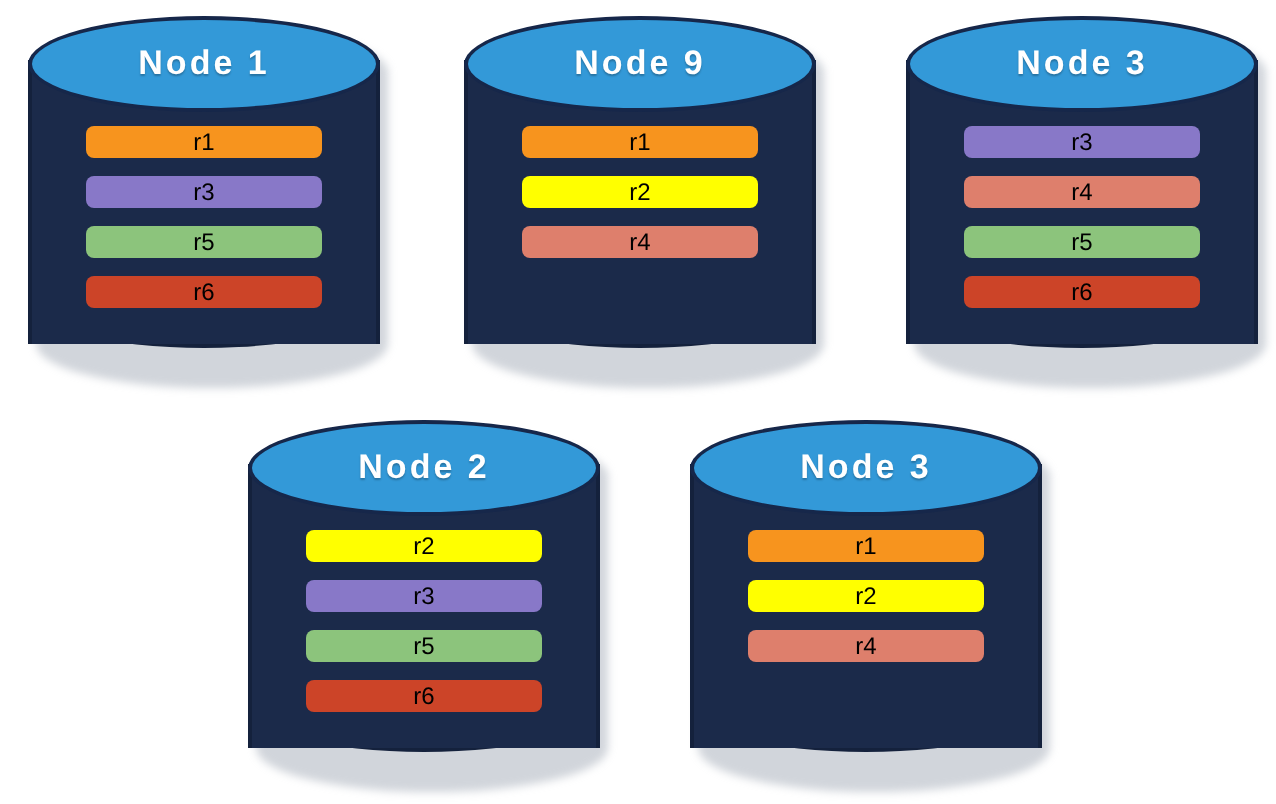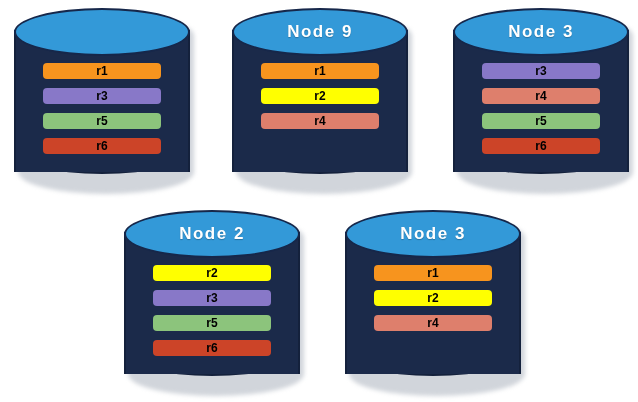--- a/index.html
+++ b/index.html
@@ -91,35 +91,36 @@
     z-index: 6;
   }
   .record-bar {
     height: 16px;
     margin-bottom: 9px;
     border-radius: 4px;
     display: flex;
     align-items: center;
     justify-content: center;
     font-size: 12px;
-    font-weight: bold;
+    font-weight: normal;
     color: #000000;
     line-height: 1;
   }
   .record-bar:last-child { margin-bottom: 0; }
 </style>
 </head>
 <body>
 
 <div id="diagram">
     <div class="node" style="left: 14px; top: 8px;">
       <div class="cyl-shadow"></div>
       <div class="cyl-bottom"></div>
       <div class="cyl-body"></div>
       <div class="cyl-top"></div>
+      <div class="node-label">Node  1</div>
       <div class="records">
         <div class="record-bar" style="background: rgb(247, 148, 30);">r1</div>
         <div class="record-bar" style="background: rgb(136, 120, 200);">r3</div>
         <div class="record-bar" style="background: rgb(140, 196, 124);">r5</div>
         <div class="record-bar" style="background: rgb(204, 68, 40);">r6</div>
       </div>
     </div>
     <div class="node" style="left: 232px; top: 8px;">
       <div class="cyl-shadow"></div>
       <div class="cyl-bottom"></div>

